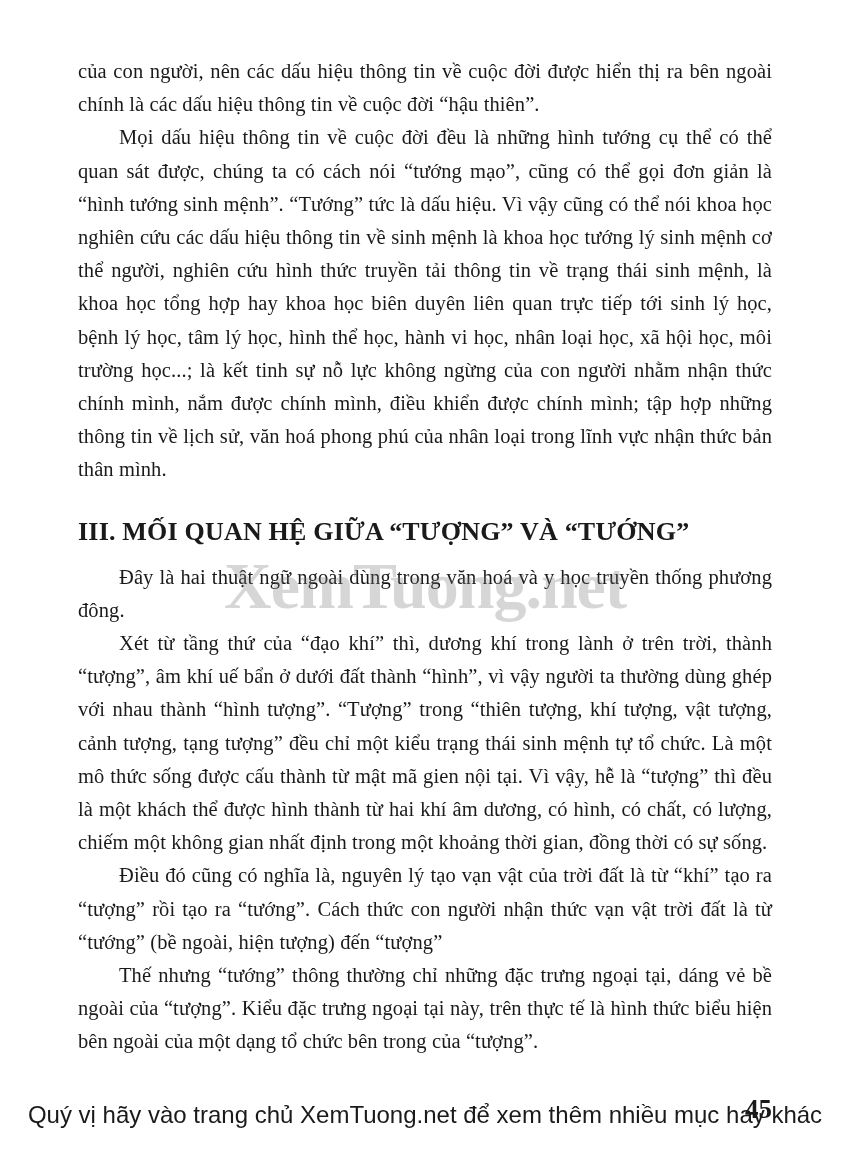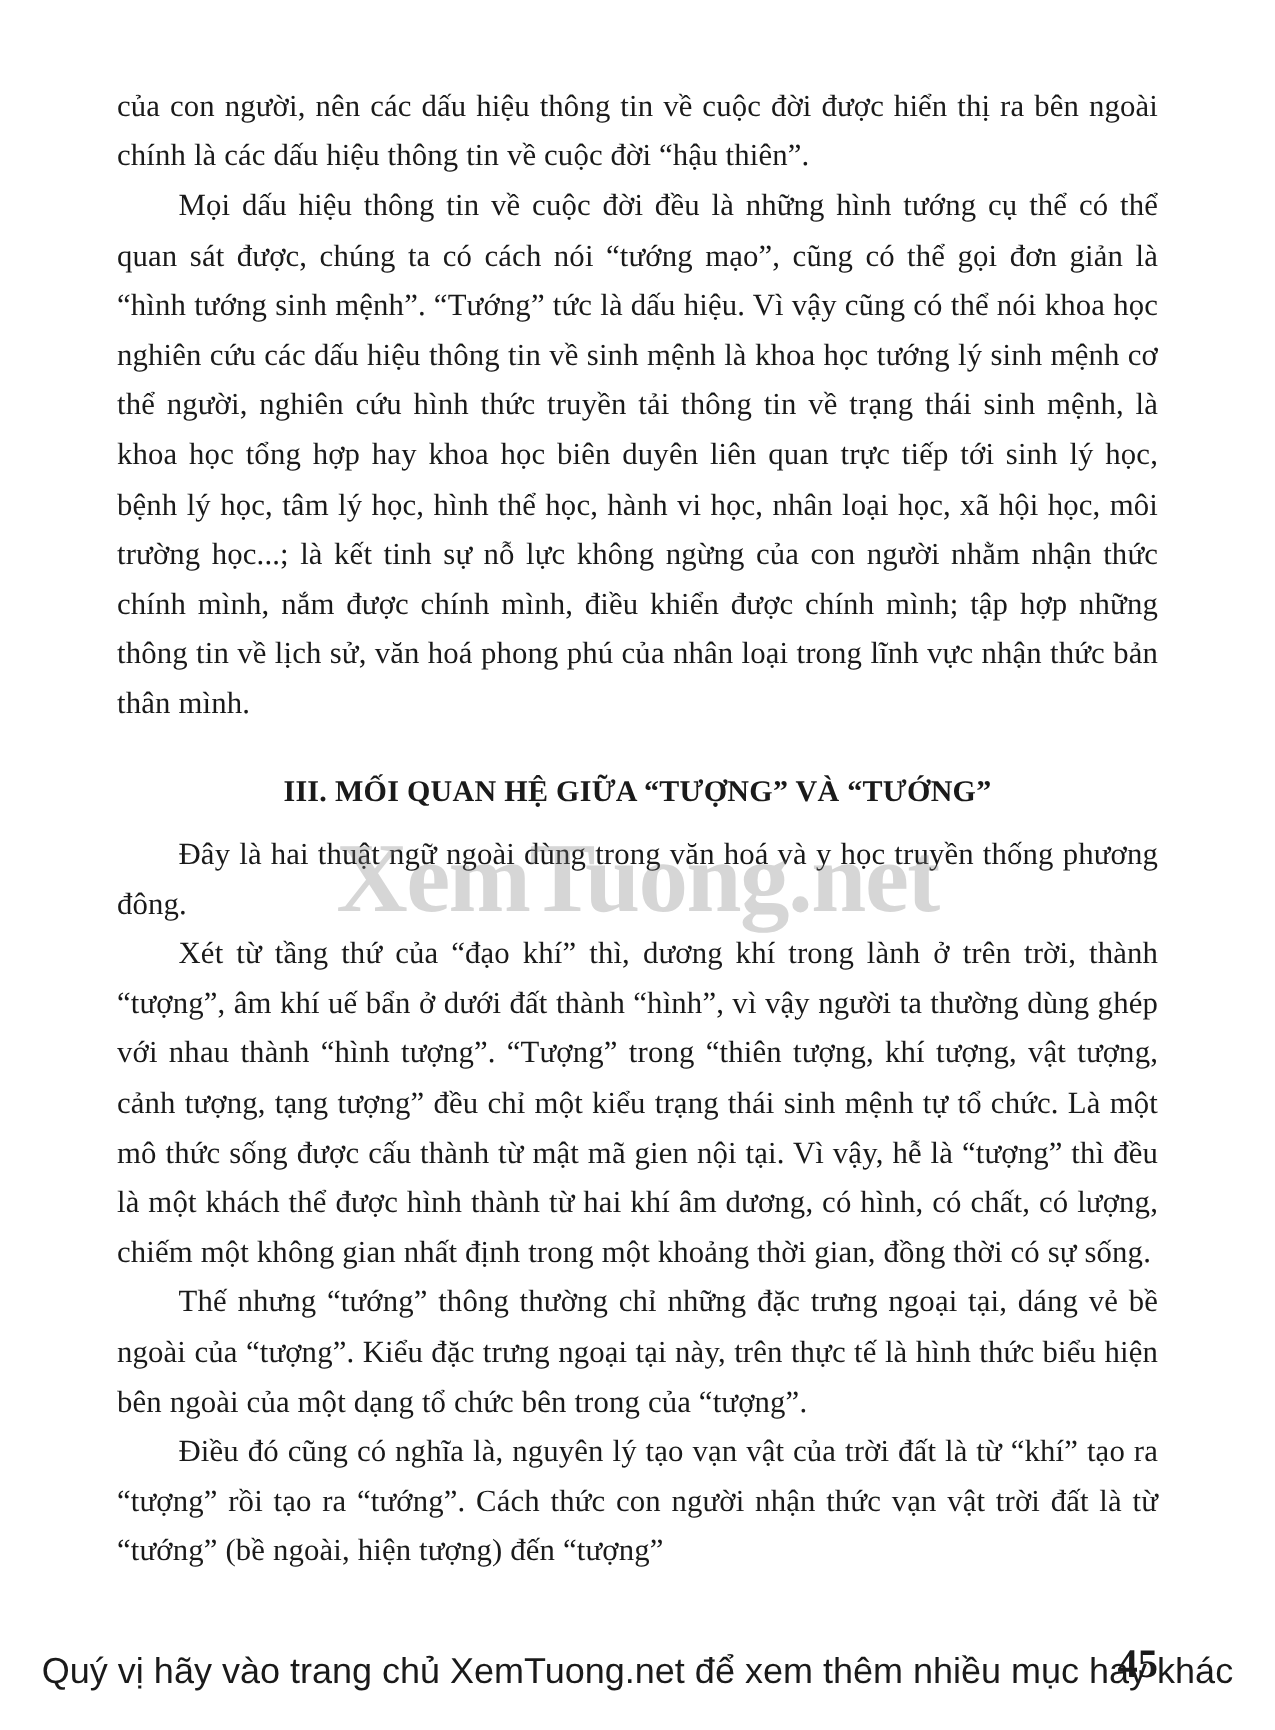--- a/index.html
+++ b/index.html
@@ -28,23 +28,23 @@
     letter-spacing: 0.1px;
   }
   .body-text p {
     margin: 0;
     text-indent: 2.0em;
   }
   .body-text p.no-indent {
     text-indent: 0;
   }
   .section-heading {
-    text-align: center;
+    text-align: left;
     font-weight: bold;
-    font-size: 20px;
+    font-size: 26px;
     margin: 30px 0 14px 0;
     letter-spacing: 0.2px;
   }
   .watermark {
     position: absolute;
     left: 0;
     right: 0;
     top: 548px;
     text-align: center;
     font-family: "Liberation Serif", "DejaVu Serif", serif;
@@ -93,22 +93,22 @@
   <div class="body-text">
     <p class="no-indent">của con người, nên các dấu hiệu thông tin về cuộc đời được hiển thị ra bên ngoài chính là các dấu hiệu thông tin về cuộc đời “hậu thiên”.</p>
     <p>Mọi dấu hiệu thông tin về cuộc đời đều là những hình tướng cụ thể có thể quan sát được, chúng ta có cách nói “tướng mạo”, cũng có thể gọi đơn giản là “hình tướng sinh mệnh”. “Tướng” tức là dấu hiệu. Vì vậy cũng có thể nói khoa học nghiên cứu các dấu hiệu thông tin về sinh mệnh là khoa học tướng lý sinh mệnh cơ thể người, nghiên cứu hình thức truyền tải thông tin về trạng thái sinh mệnh, là khoa học tổng hợp hay khoa học biên duyên liên quan trực tiếp tới sinh lý học, bệnh lý học, tâm lý học, hình thể học, hành vi học, nhân loại học, xã hội học, môi trường học...; là kết tinh sự nỗ lực không ngừng của con người nhằm nhận thức chính mình, nắm được chính mình, điều khiển được chính mình; tập hợp những thông tin về lịch sử, văn hoá phong phú của nhân loại trong lĩnh vực nhận thức bản thân mình.</p>
   </div>
 
   <h2 class="section-heading">III. MỐI QUAN HỆ GIỮA “TƯỢNG” VÀ “TƯỚNG”</h2>
 
   <div class="body-text">
     <p>Đây là hai thuật ngữ ngoài dùng trong văn hoá và y học truyền thống phương đông.</p>
     <p>Xét từ tầng thứ của “đạo khí” thì, dương khí trong lành ở trên trời, thành “tượng”, âm khí uế bẩn ở dưới đất thành “hình”, vì vậy người ta thường dùng ghép với nhau thành “hình tượng”. “Tượng” trong “thiên tượng, khí tượng, vật tượng, cảnh tượng, tạng tượng” đều chỉ một kiểu trạng thái sinh mệnh tự tổ chức. Là một mô thức sống được cấu thành từ mật mã gien nội tại. Vì vậy, hễ là “tượng” thì đều là một khách thể được hình thành từ hai khí âm dương, có hình, có chất, có lượng, chiếm một không gian nhất định trong một khoảng thời gian, đồng thời có sự sống.</p>
+    <p>Điều đó cũng có nghĩa là, nguyên lý tạo vạn vật của trời đất là từ “khí” tạo ra “tượng” rồi tạo ra “tướng”. Cách thức con người nhận thức vạn vật trời đất là từ “tướng” (bề ngoài, hiện tượng) đến “tượng”</p>
     <p>Thế nhưng “tướng” thông thường chỉ những đặc trưng ngoại tại, dáng vẻ bề ngoài của “tượng”. Kiểu đặc trưng ngoại tại này, trên thực tế là hình thức biểu hiện bên ngoài của một dạng tổ chức bên trong của “tượng”.</p>
-    <p>Điều đó cũng có nghĩa là, nguyên lý tạo vạn vật của trời đất là từ “khí” tạo ra “tượng” rồi tạo ra “tướng”. Cách thức con người nhận thức vạn vật trời đất là từ “tướng” (bề ngoài, hiện tượng) đến “tượng”</p>
   </div>
 
 </div>
 
 <div class="watermark">XemTuong.net</div>
 
 <div class="footer">
   <div class="page-number">45</div>
   <div class="footer-note">Quý vị hãy vào trang chủ XemTuong.net để xem thêm nhiều mục hay khác</div>
 </div>

